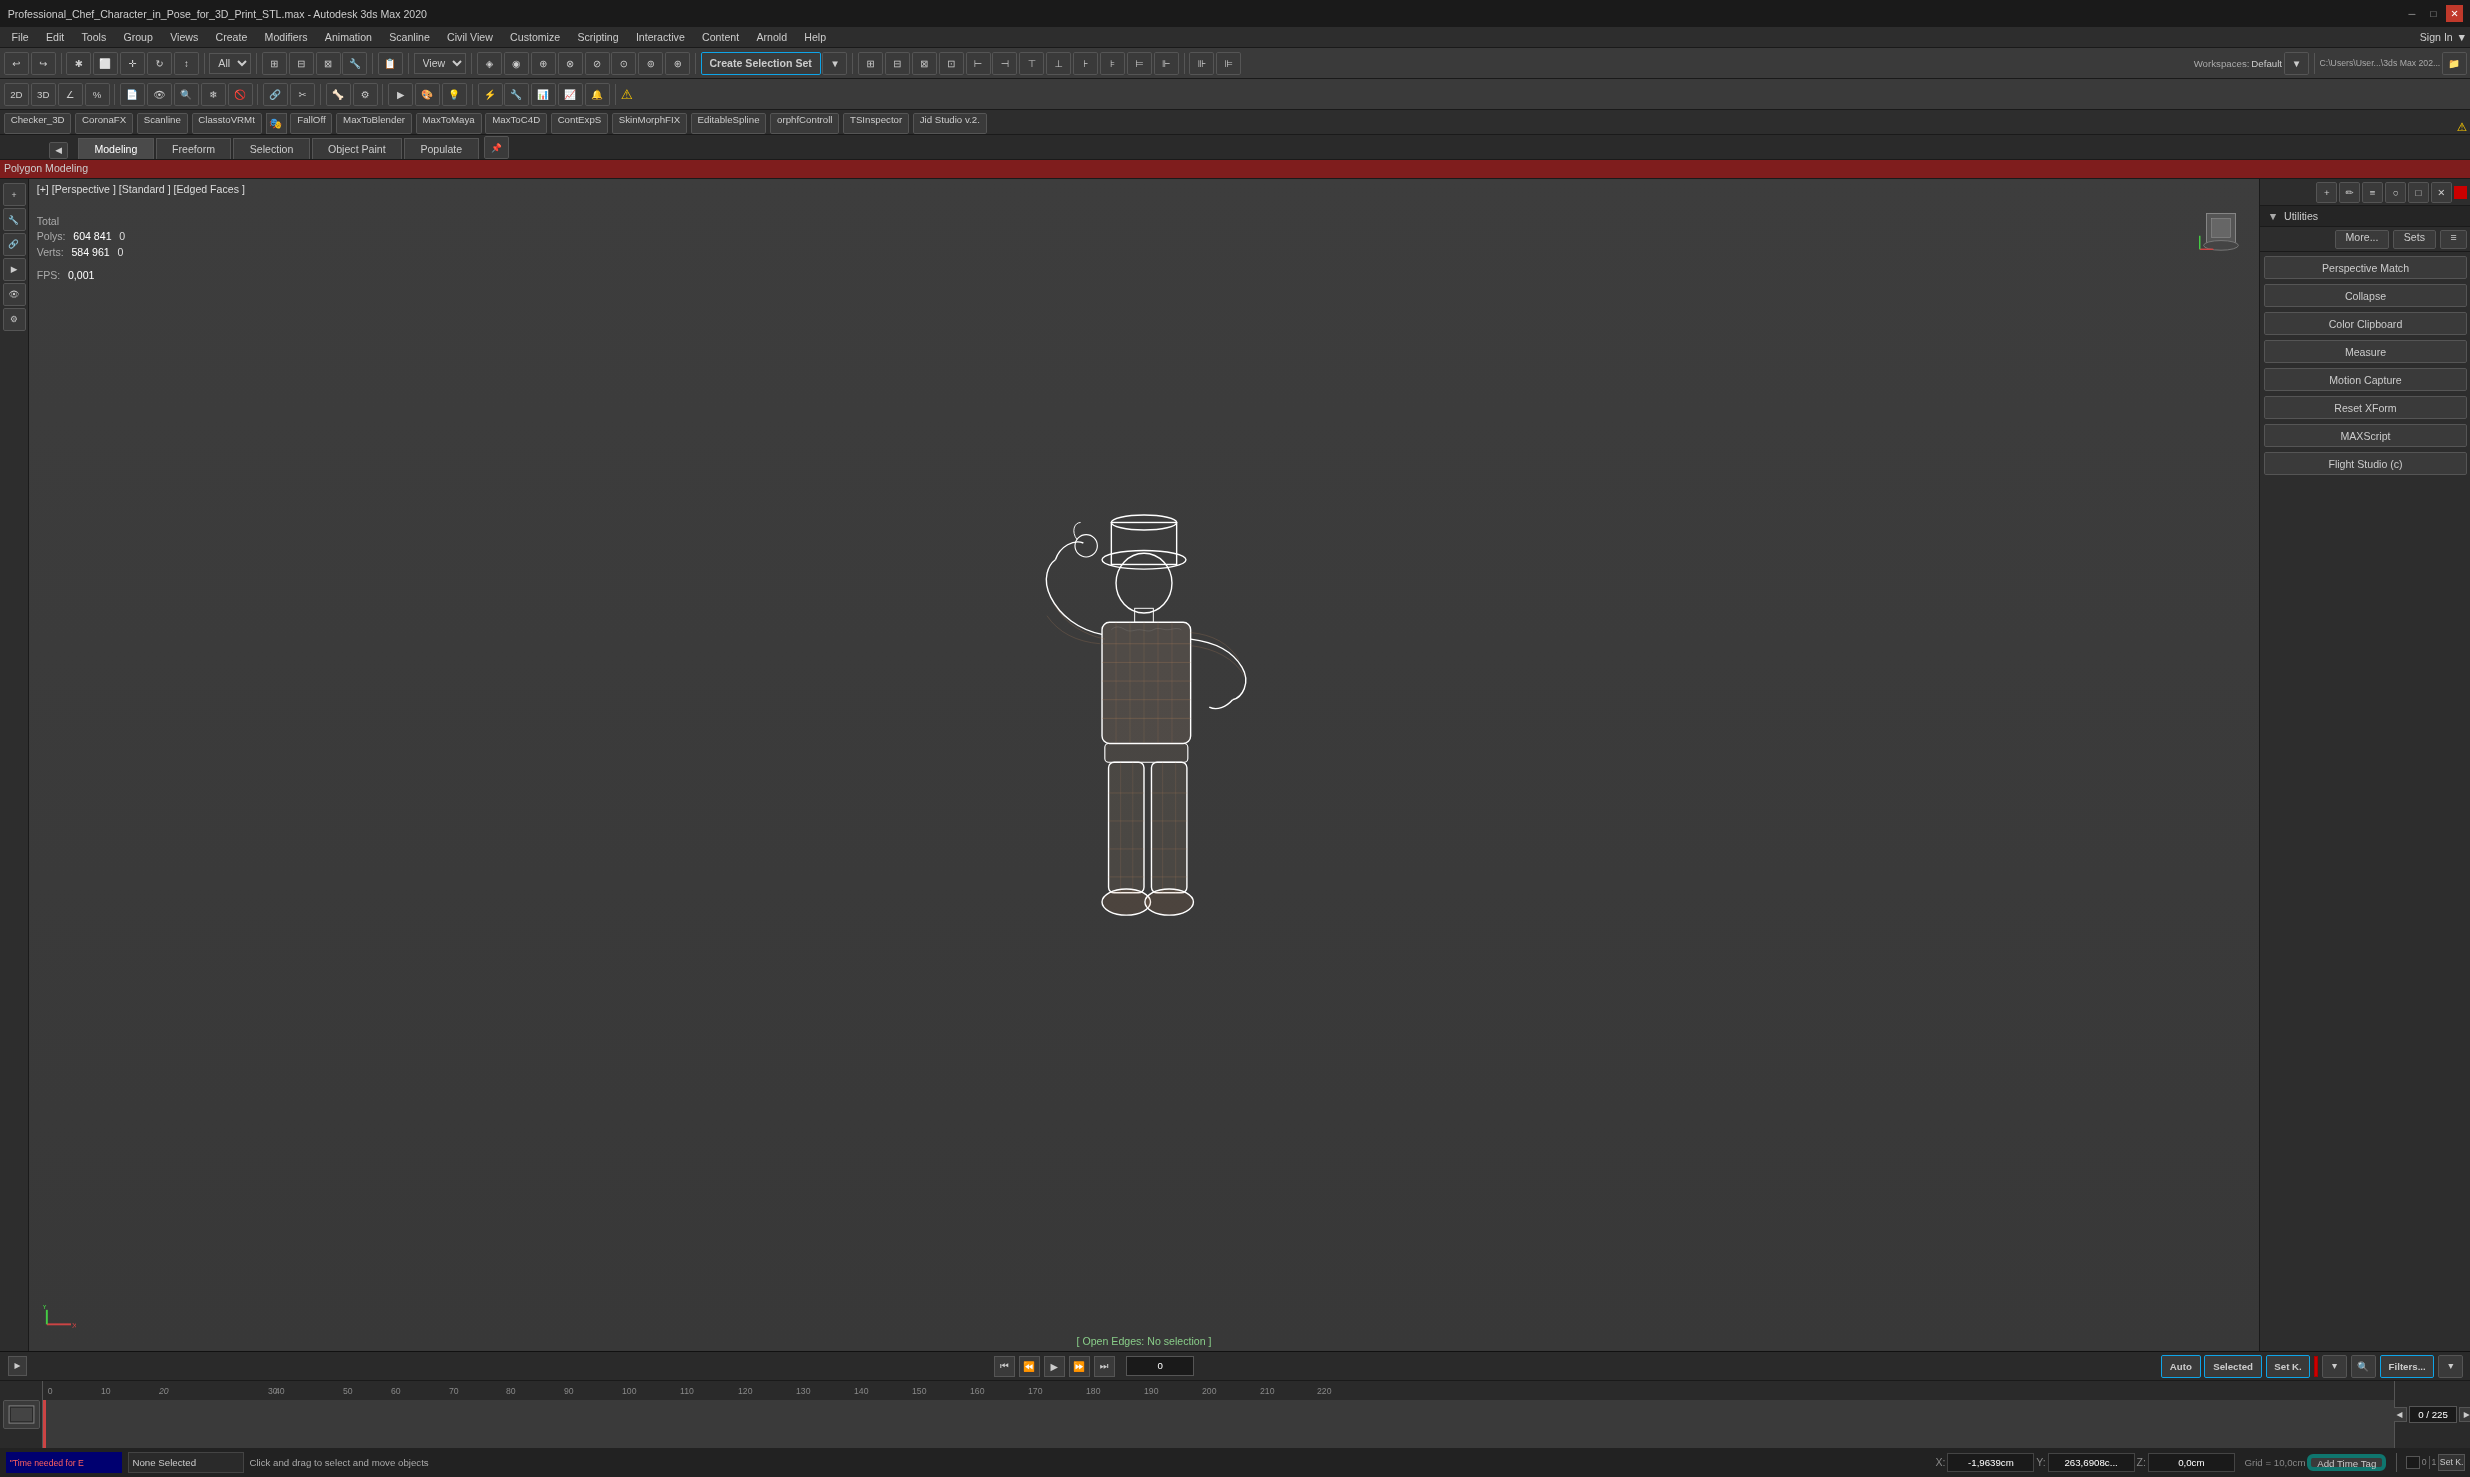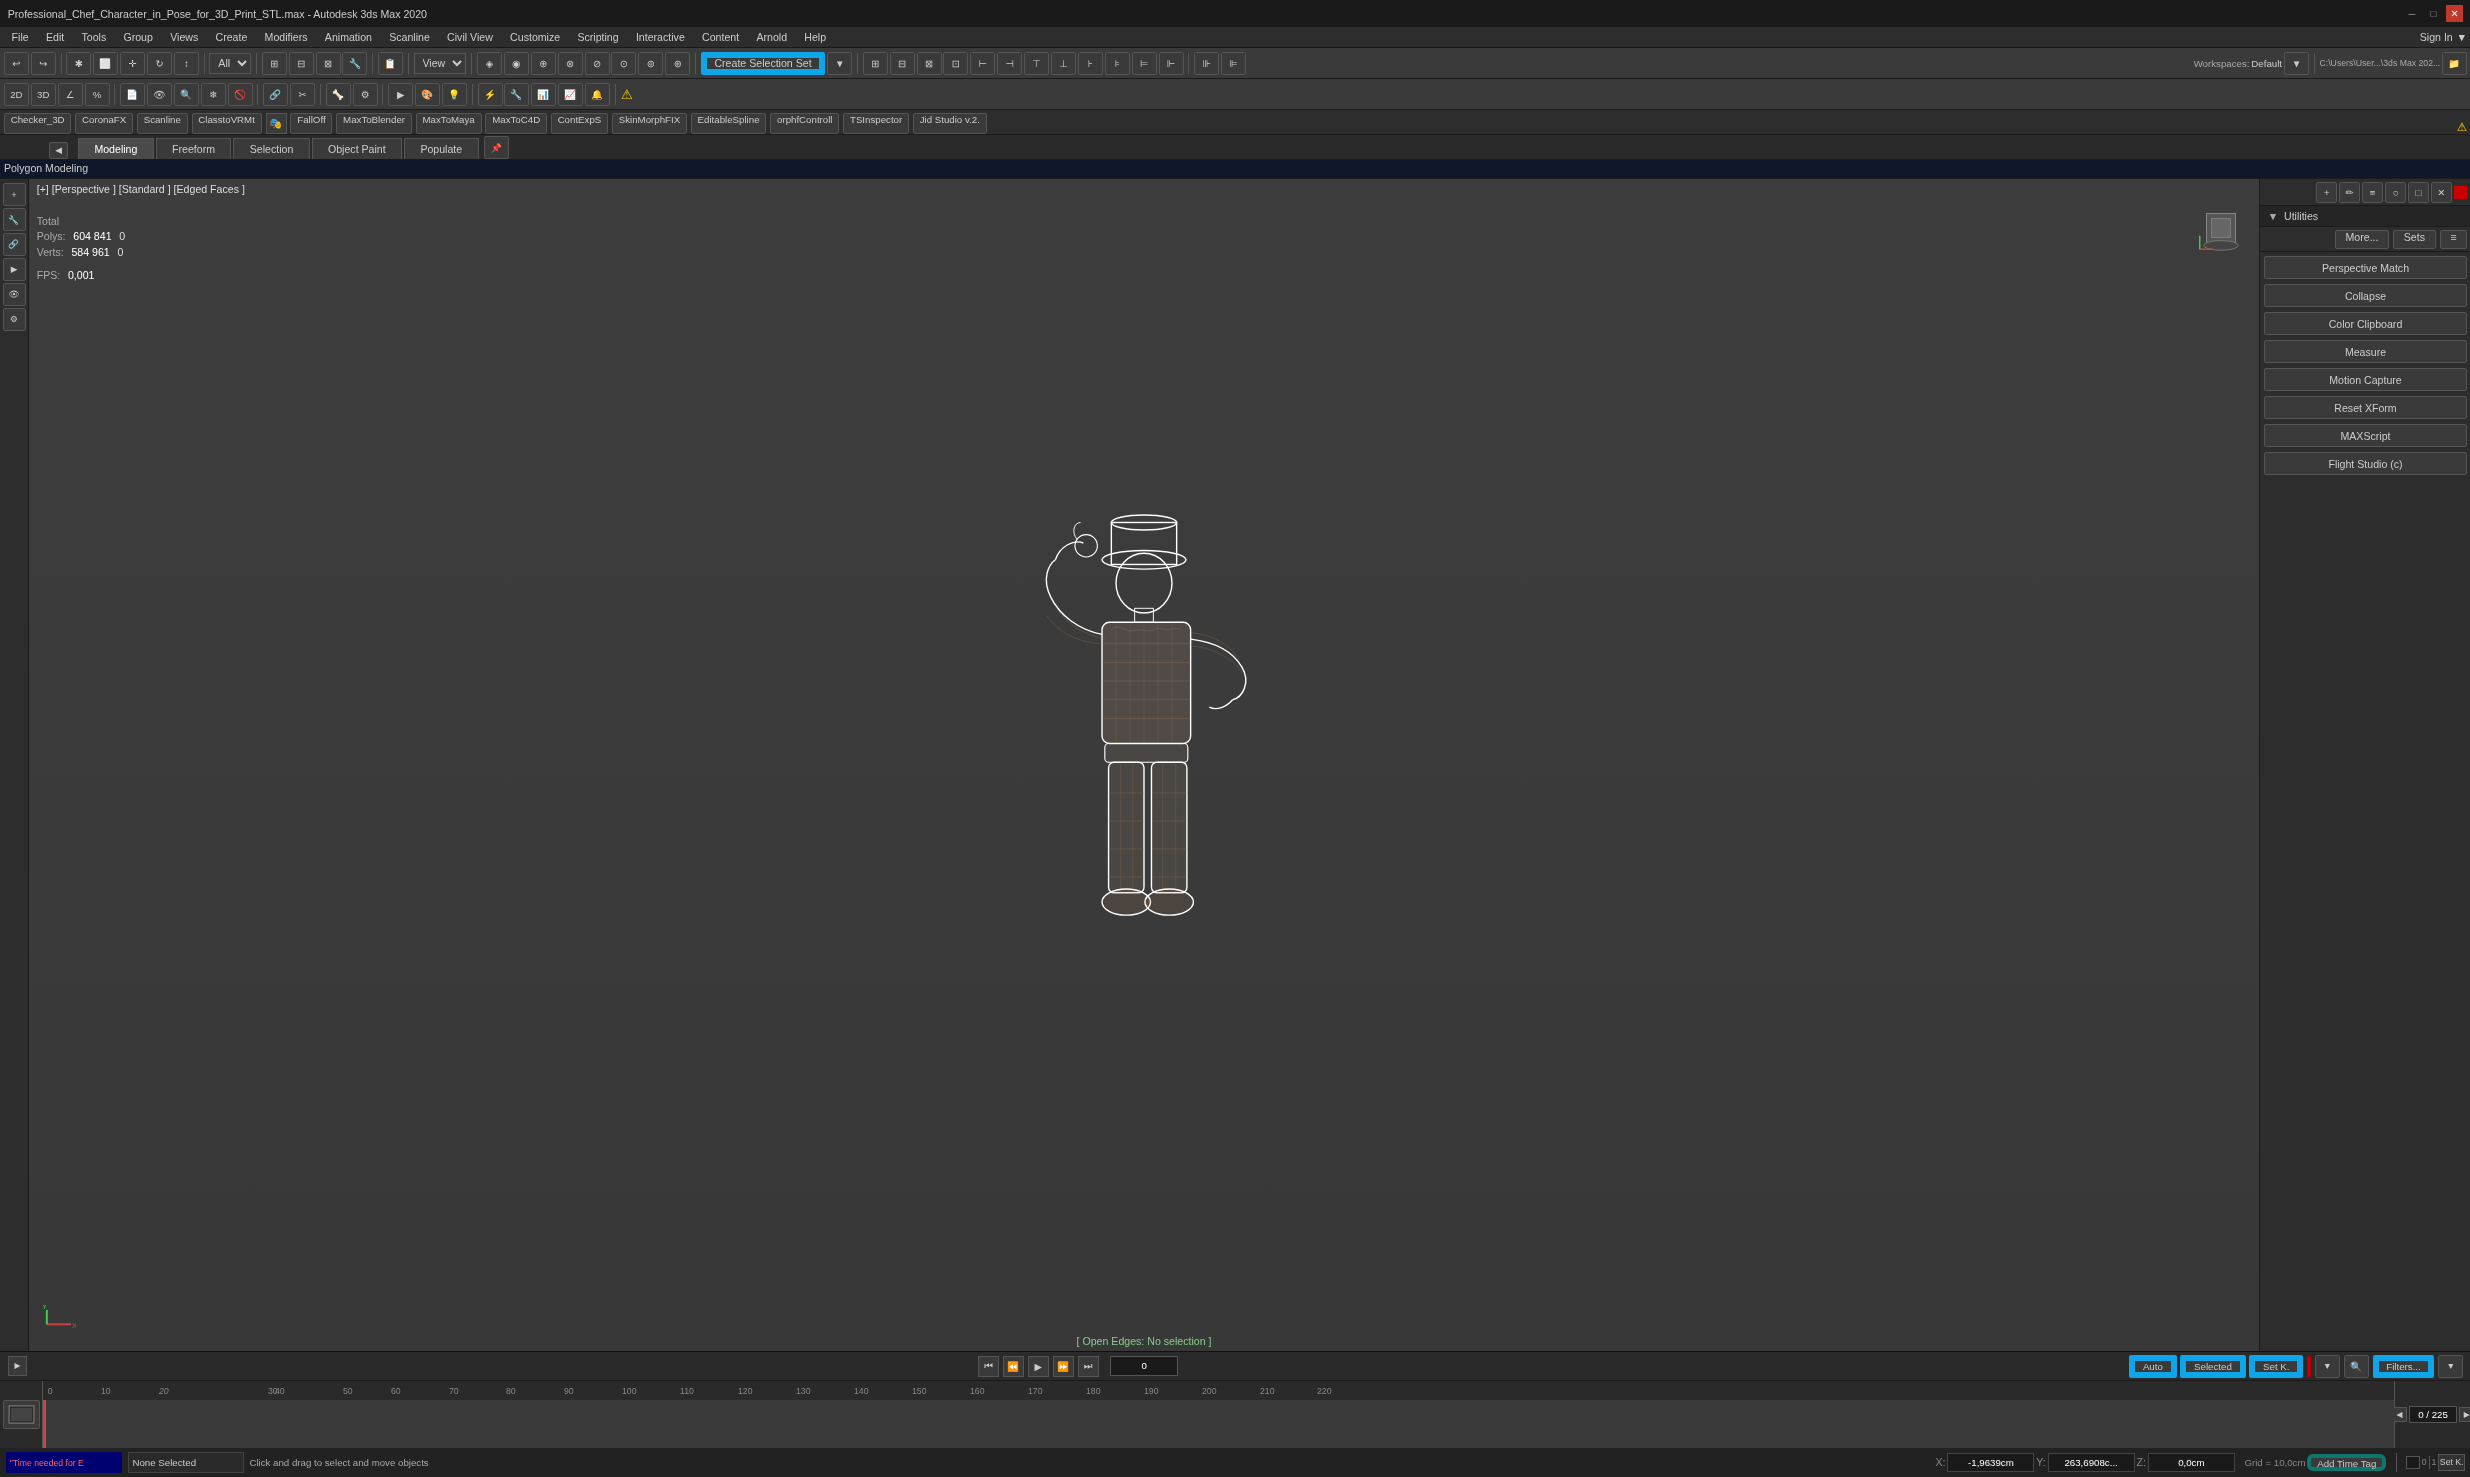--- a/index.html
+++ b/index.html
@@ -81,28 +81,29 @@
       background: #3a3a3a;
       border: 1px solid #555;
       color: #ccc;
       font-size: 10.6px;
       padding: 0 3.9px;
       cursor: pointer;
     }
     .tb-label-btn {
       height: 23px;
       background: #3a3a3a;
-      border: 6px solid #0ea5e9;
+      border: 1px solid #0ea5e9;
       color: #ccc;
       font-size: 10.6px;
       padding: 0 7.7px;
       cursor: pointer;
       display: flex; align-items: center;
       white-space: nowrap;
       border-radius: 1.9px;
+      font-weight: bold;
     }
 
     
     #plugin-toolbar {
       height: 25px;
       background: #2d2d2d;
       display: flex;
       align-items: flex-end;
       padding: 0 3.9px;
       gap: 3.9px;
@@ -143,21 +144,21 @@
       margin-right: 1.9px;
     }
     .tab.active {
       background: #4a4a4a;
       color: #ffffff;
     }
 
     
     #sub-tab {
       height: 19.3px;
-      background: #0f172a;
+      background: #7f1d1d;
       padding: 1.9px 3.9px;
       font-size: 10.6px;
       color: #ccc;
       border-bottom: 1px solid #1a1a1a;
     }
 
     
     #left-sidebar {
       width: 29px;
       background: #2d2d2d;

